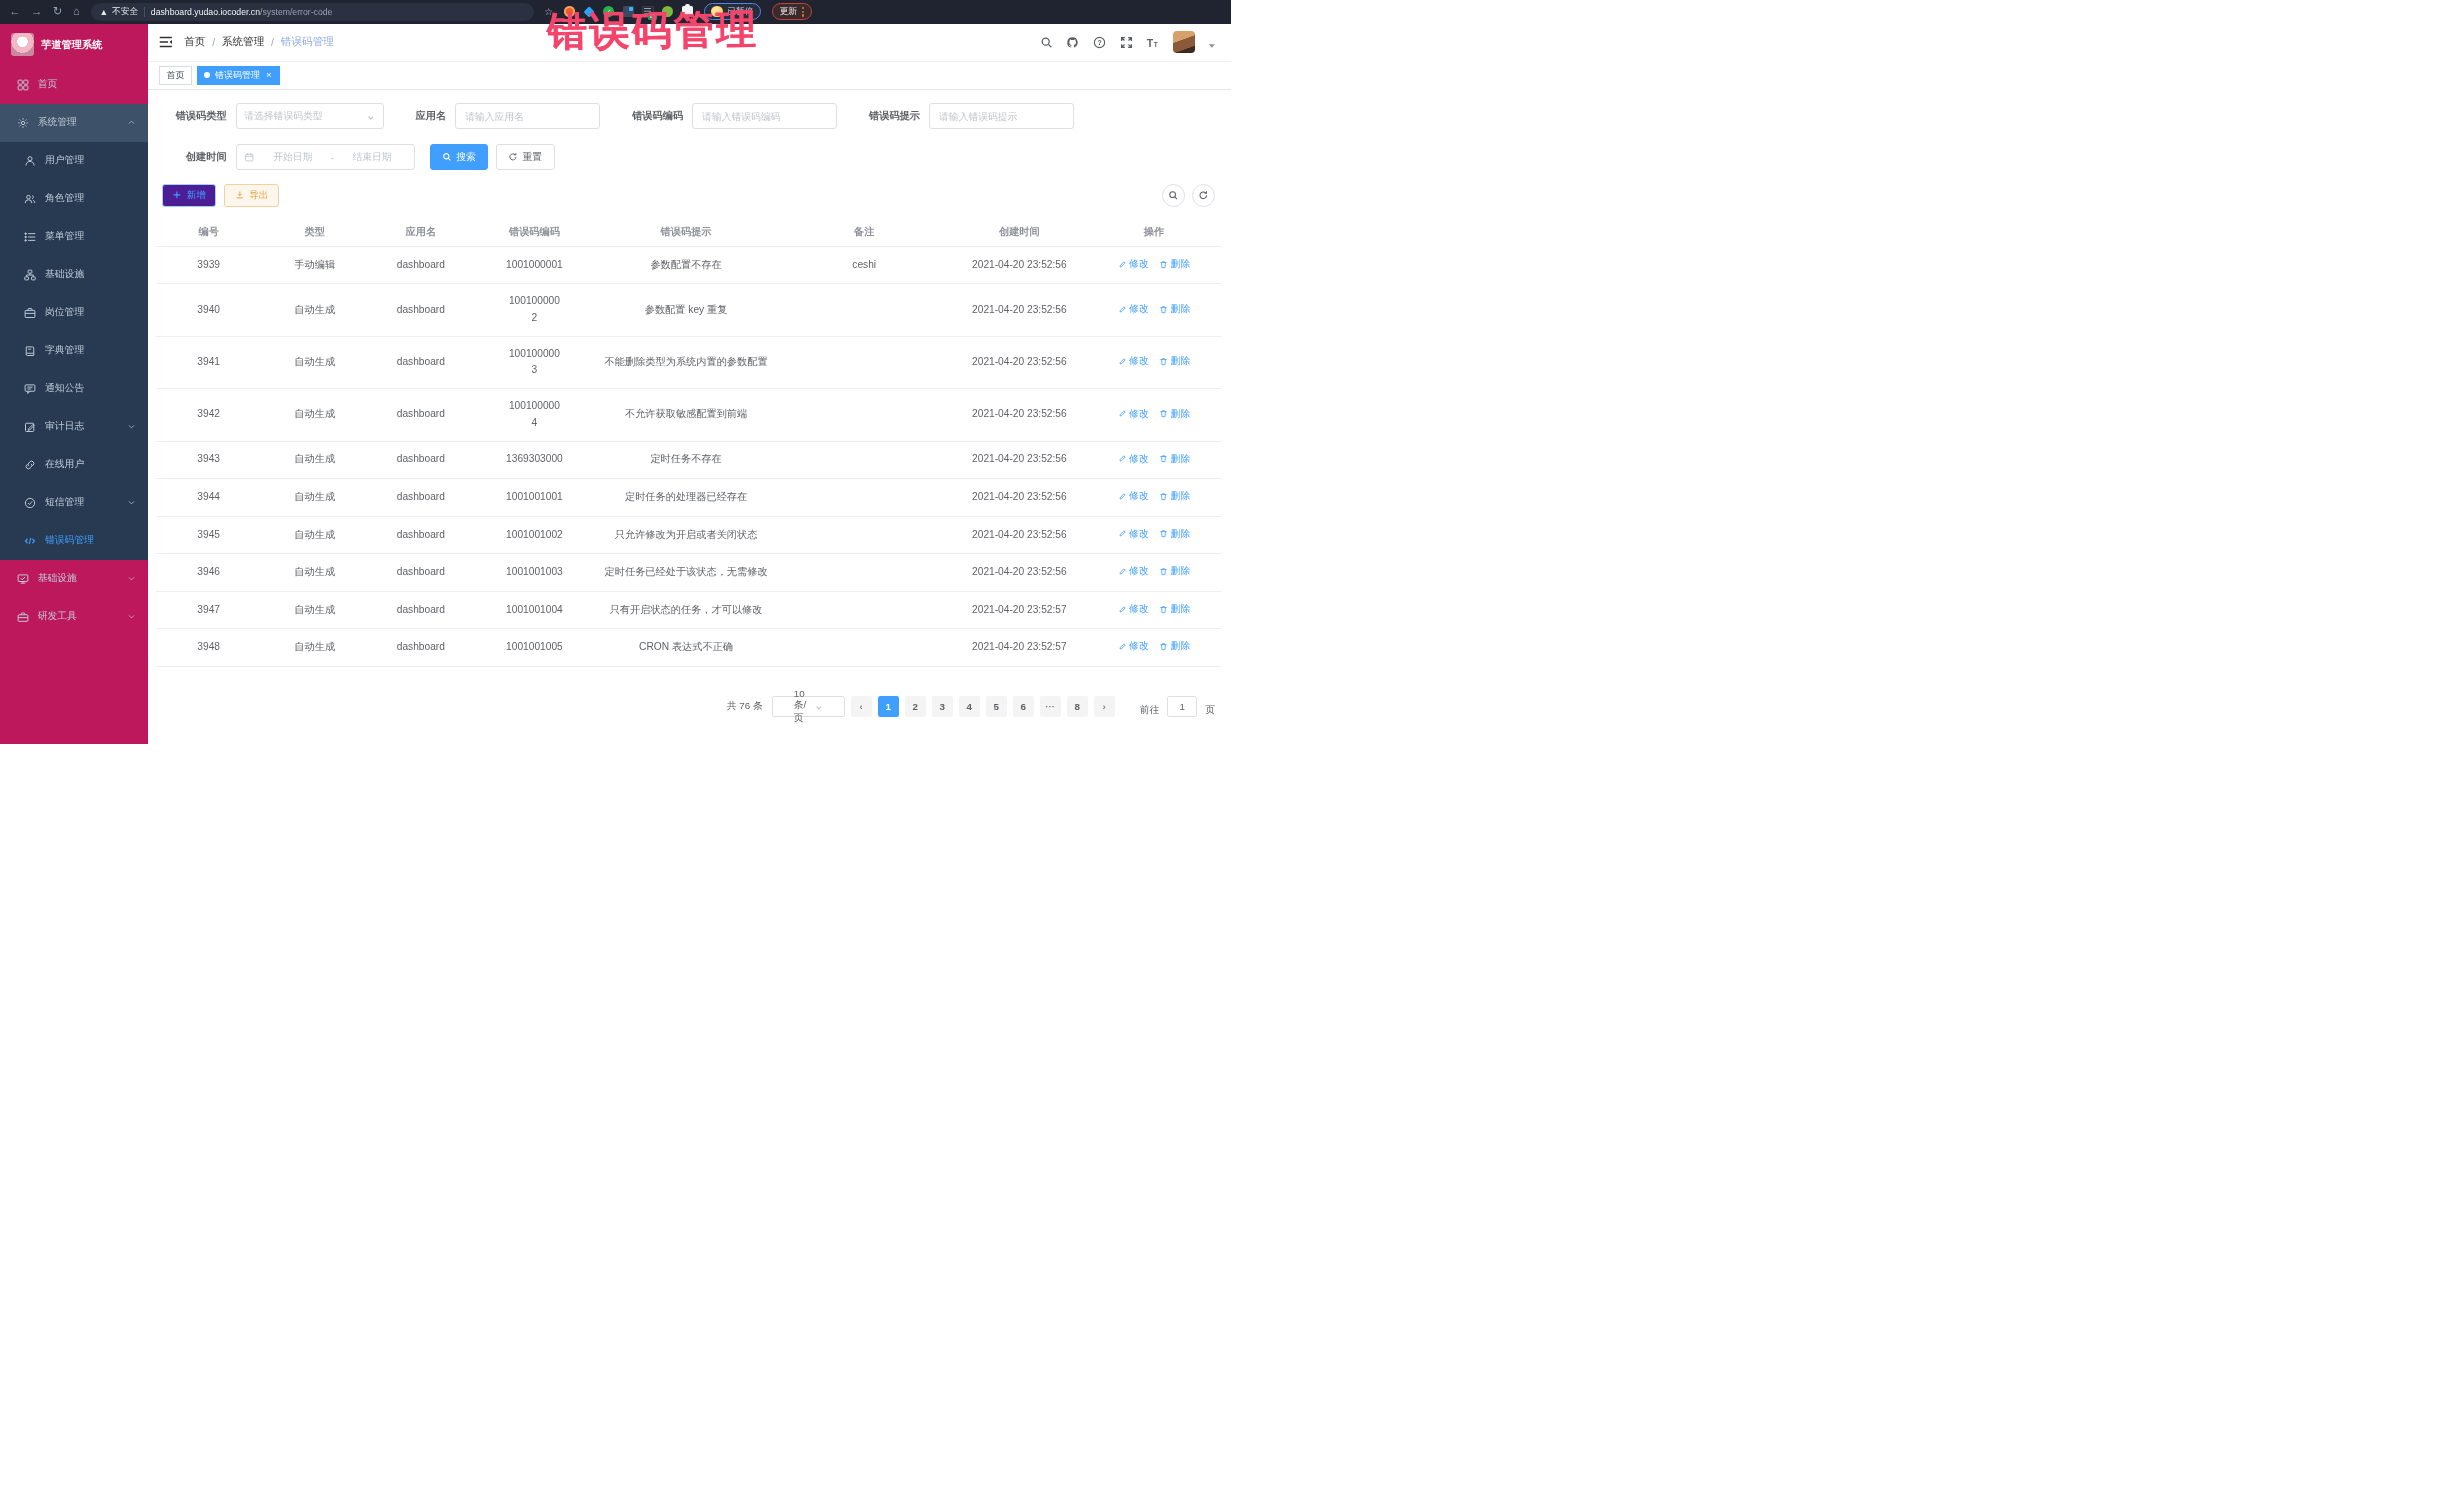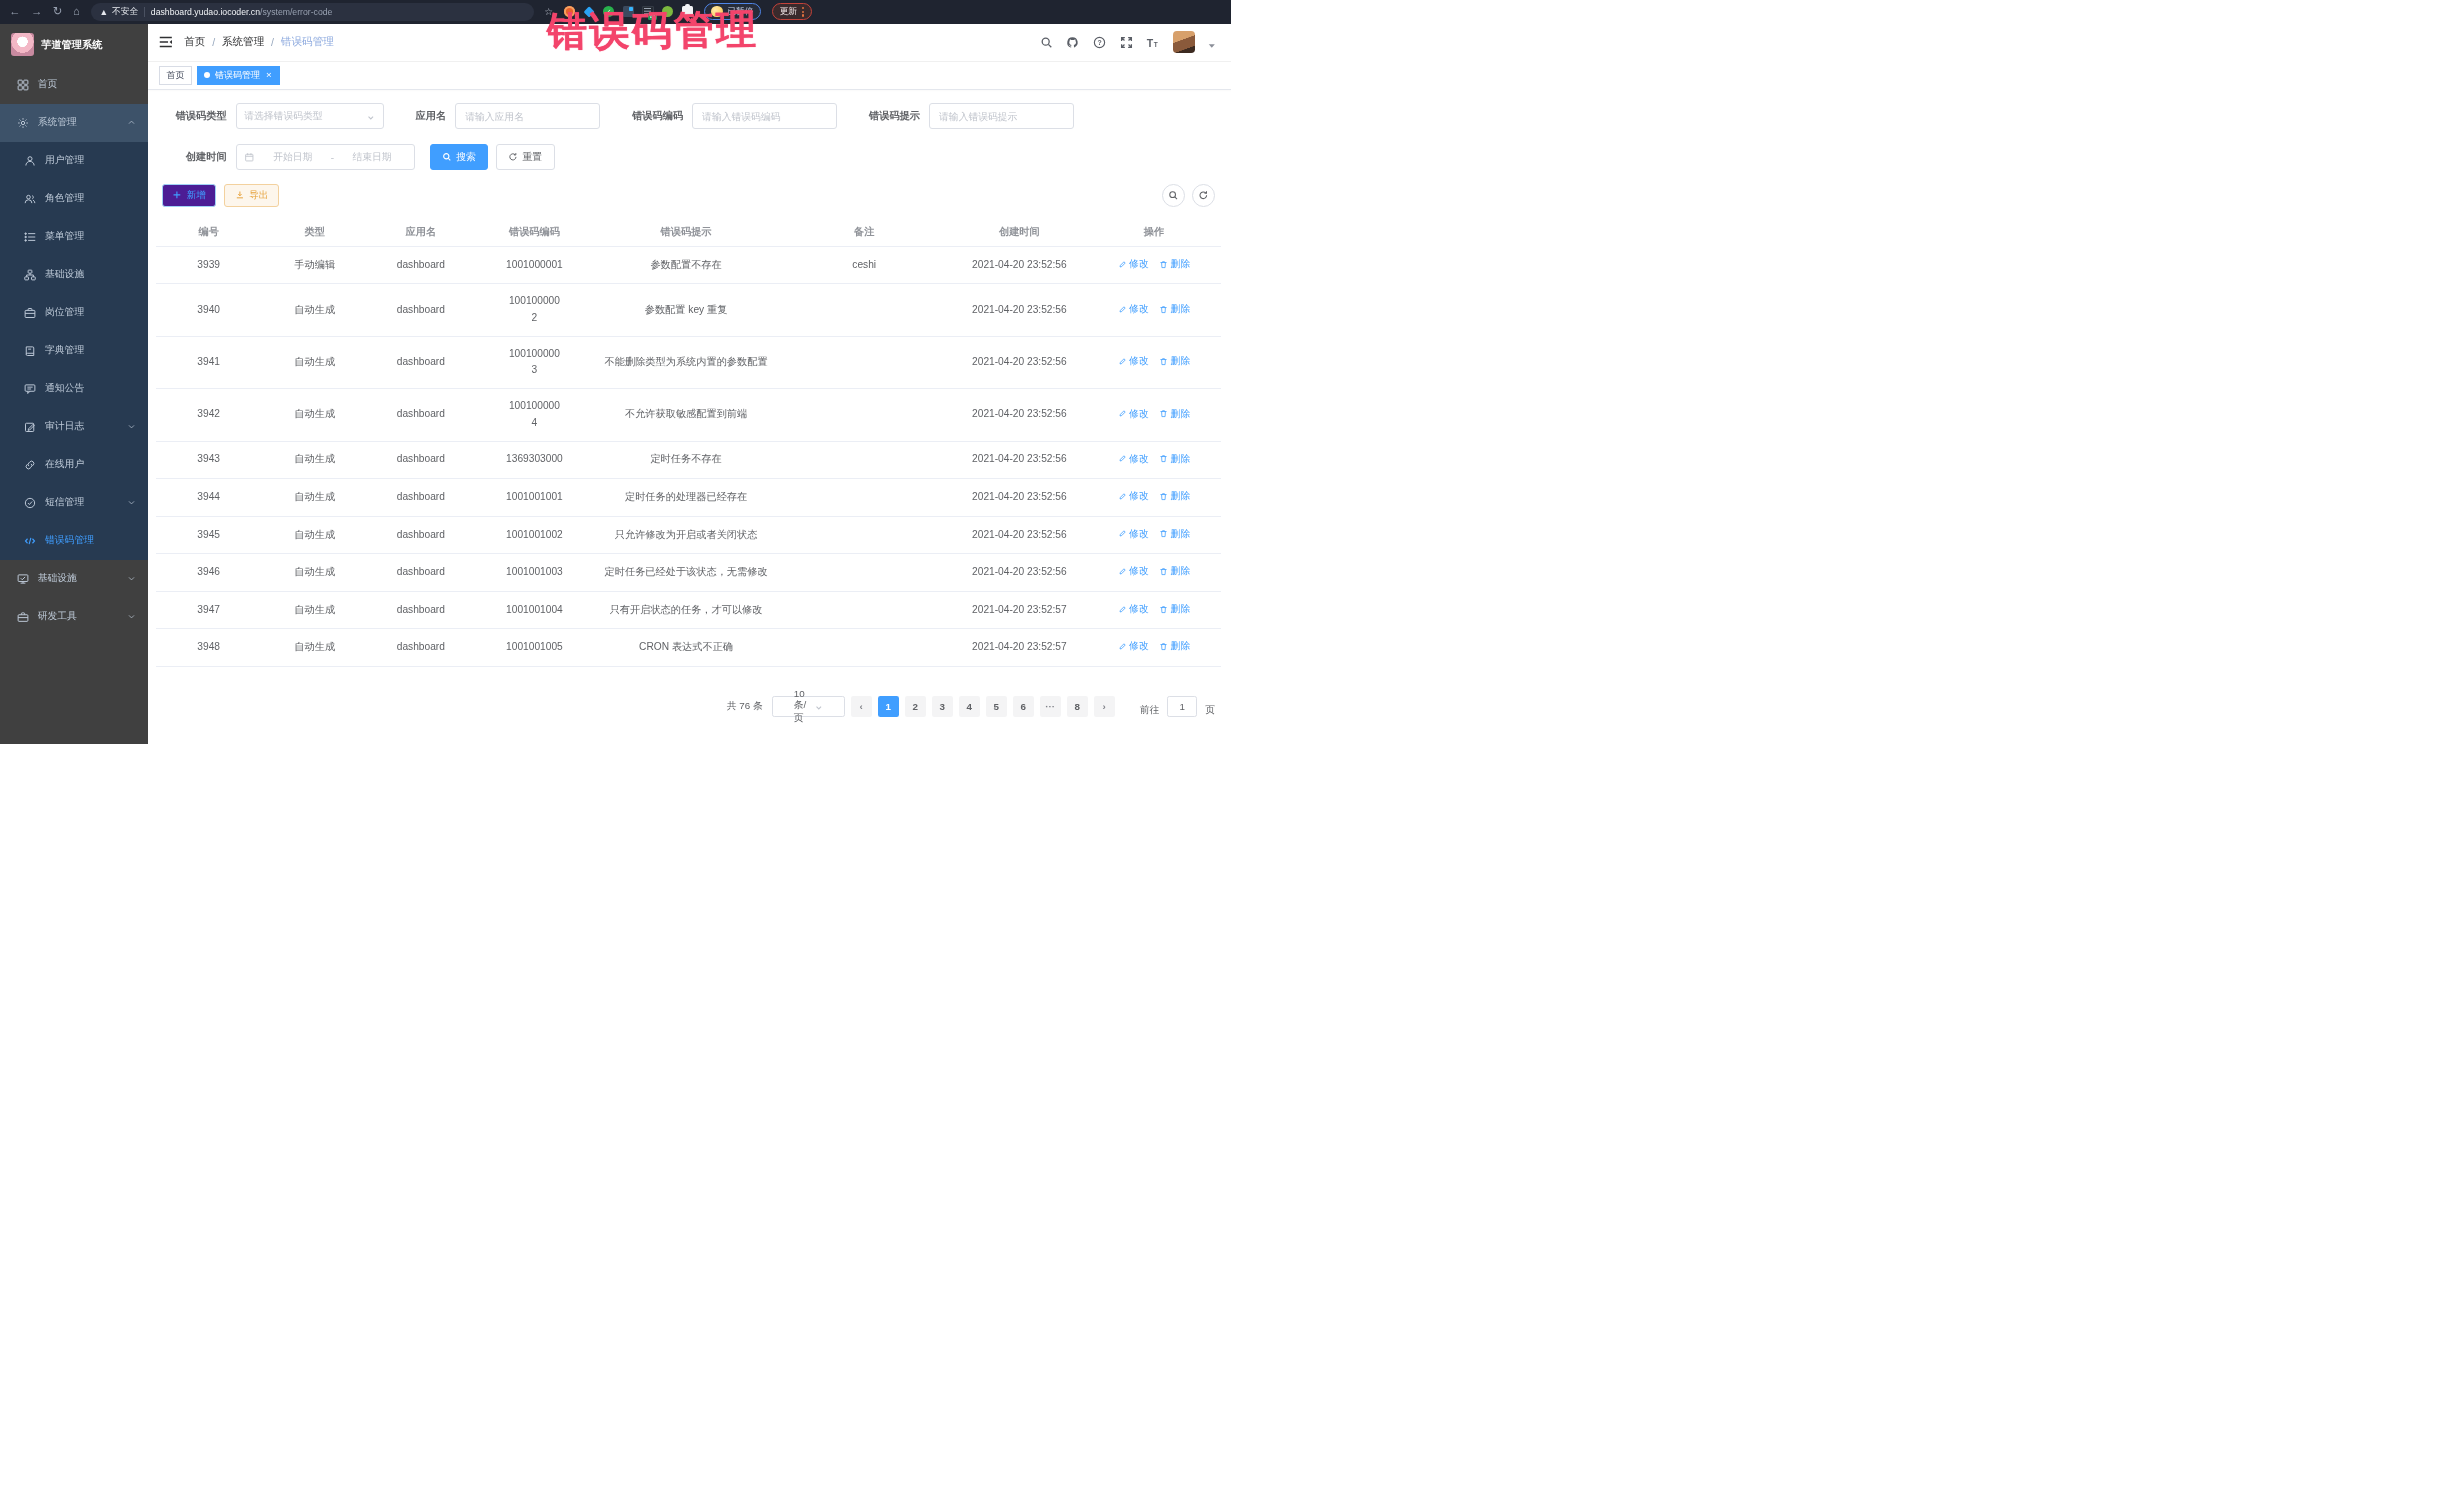--- a/index.html
+++ b/index.html
@@ -31,21 +31,21 @@
   .ext-puzzle::after { content:""; position:absolute; top:-2.3px; left:3.4px; width:4.5px; height:4.5px; border-radius:50%; background:#f2f4f7; }
   .chip { height:16.7px; border-radius:9px; display:flex; align-items:center; gap:4.5px; padding:0 6.8px; font-size:8.7px; cursor:pointer; }
   .chip-pause { border:1.5px solid #4f86e8; color:#cdd9ee; background:#262c3a; }
   .chip-face { width:11.4px; height:11.4px; border-radius:50%; background:radial-gradient(circle at 35% 35%, #ffe9a8, #f5c54a); }
   .chip-update { border:1.5px solid #c3423a; color:#f2e8e8; background:#3a2a2c; }
   .kebab { display:flex; flex-direction:column; gap:1.5px; }
   .kebab i { width:2.3px; height:2.3px; border-radius:50%; background:#e0703f; }
 
   
   .app { display:flex; height:721px; }
-  .sidebar { width:148px; background:#404040; color:#bfcbd9; flex-shrink:0; }
+  .sidebar { width:148px; background:#be185d; color:#bfcbd9; flex-shrink:0; }
   .logo-row { height:42px; display:flex; align-items:center; gap:7.6px; padding:0 10.6px; }
   .logo-img { width:23px; height:23px; border-radius:3px; background:radial-gradient(circle at 50% 38%, #fff 0 28%, #f3b8c6 29% 60%, #c98aa0 61%); flex-shrink:0; }
   .logo-title { color:#fff; font-weight:bold; font-size:10.2px; white-space:nowrap; }
   .menu-item { height:38px; display:flex; align-items:center; gap:9px; padding:0 12px 0 16.7px; font-size:9.8px; cursor:pointer; }
   .menu-item .mi-label { flex:1; }
   .menu-item.parent-open { background:#3d5269; }
   .menu-item.sub { padding-left:24px; background:#273a51; }
   .menu-item.sub.active { color:#409eff; }
   .mi-ico { width:12px; height:12px; flex-shrink:0; display:inline-flex; }
   .mi-ico svg { width:12px; height:12px; }

